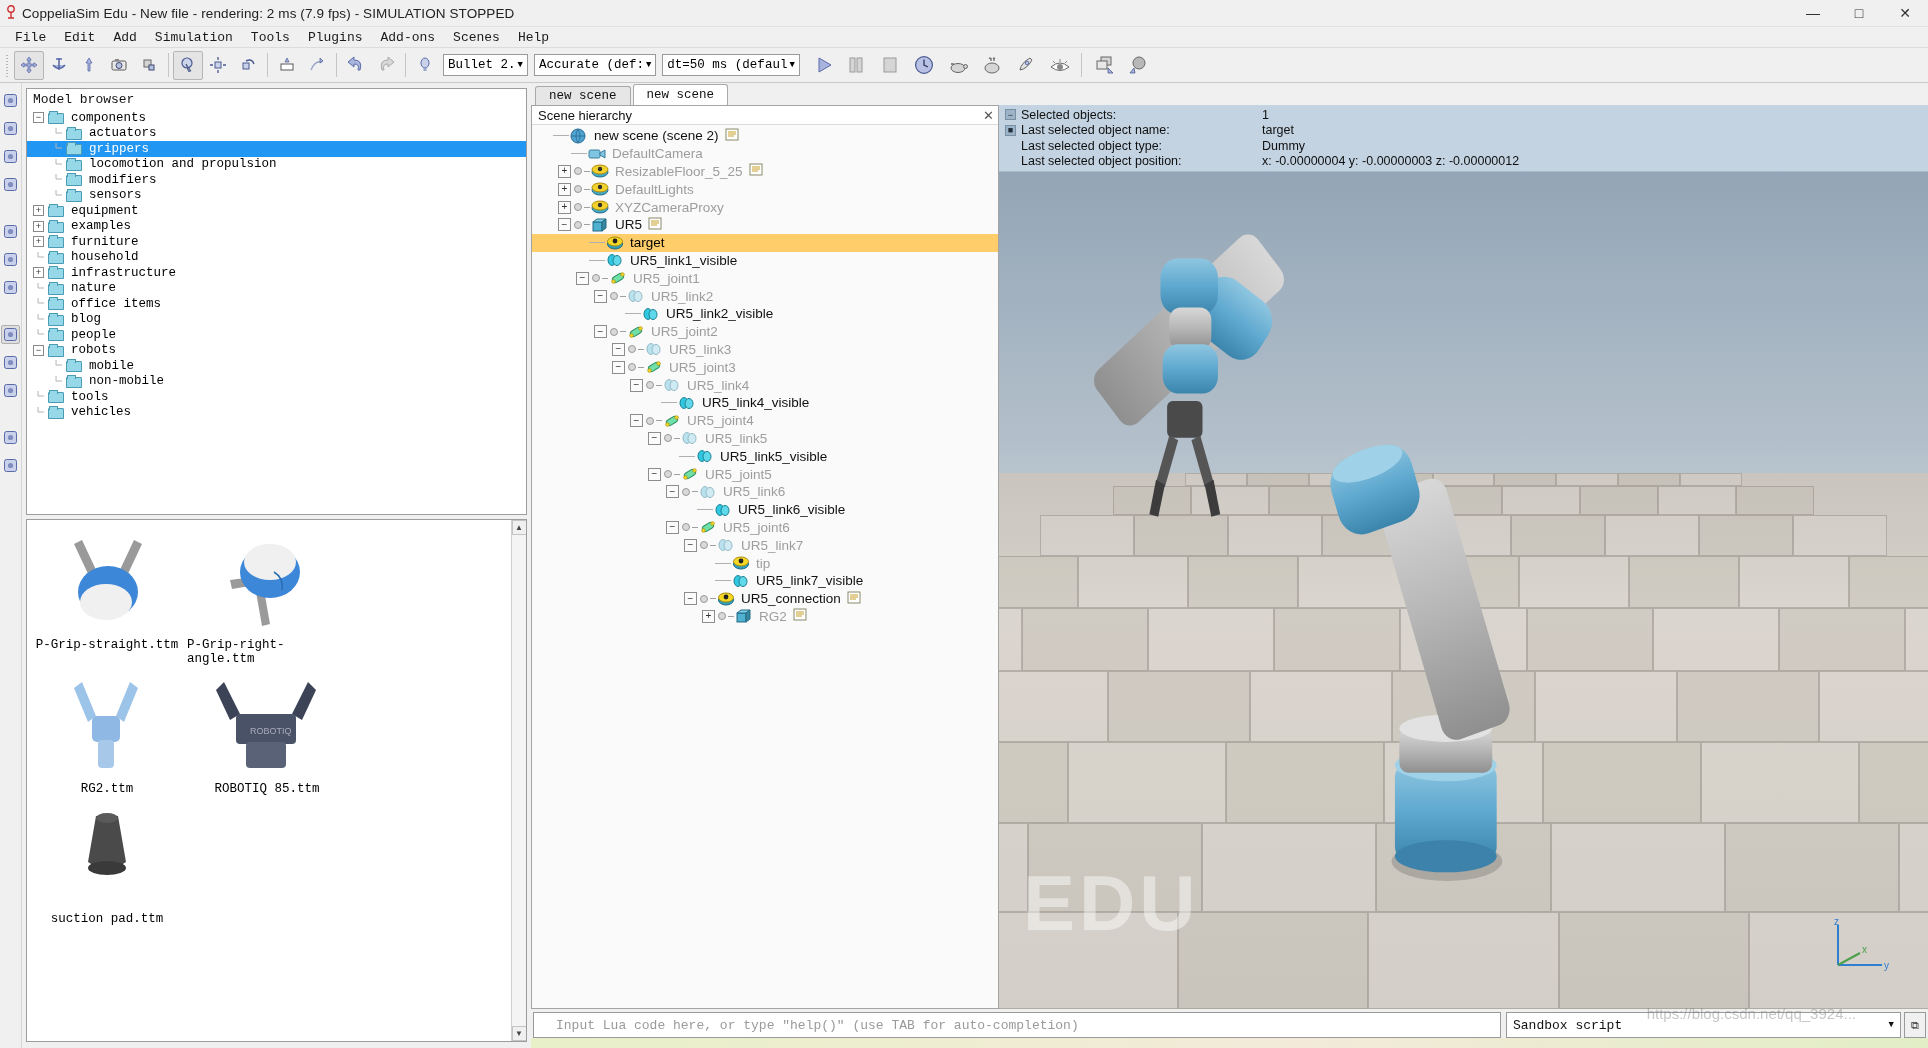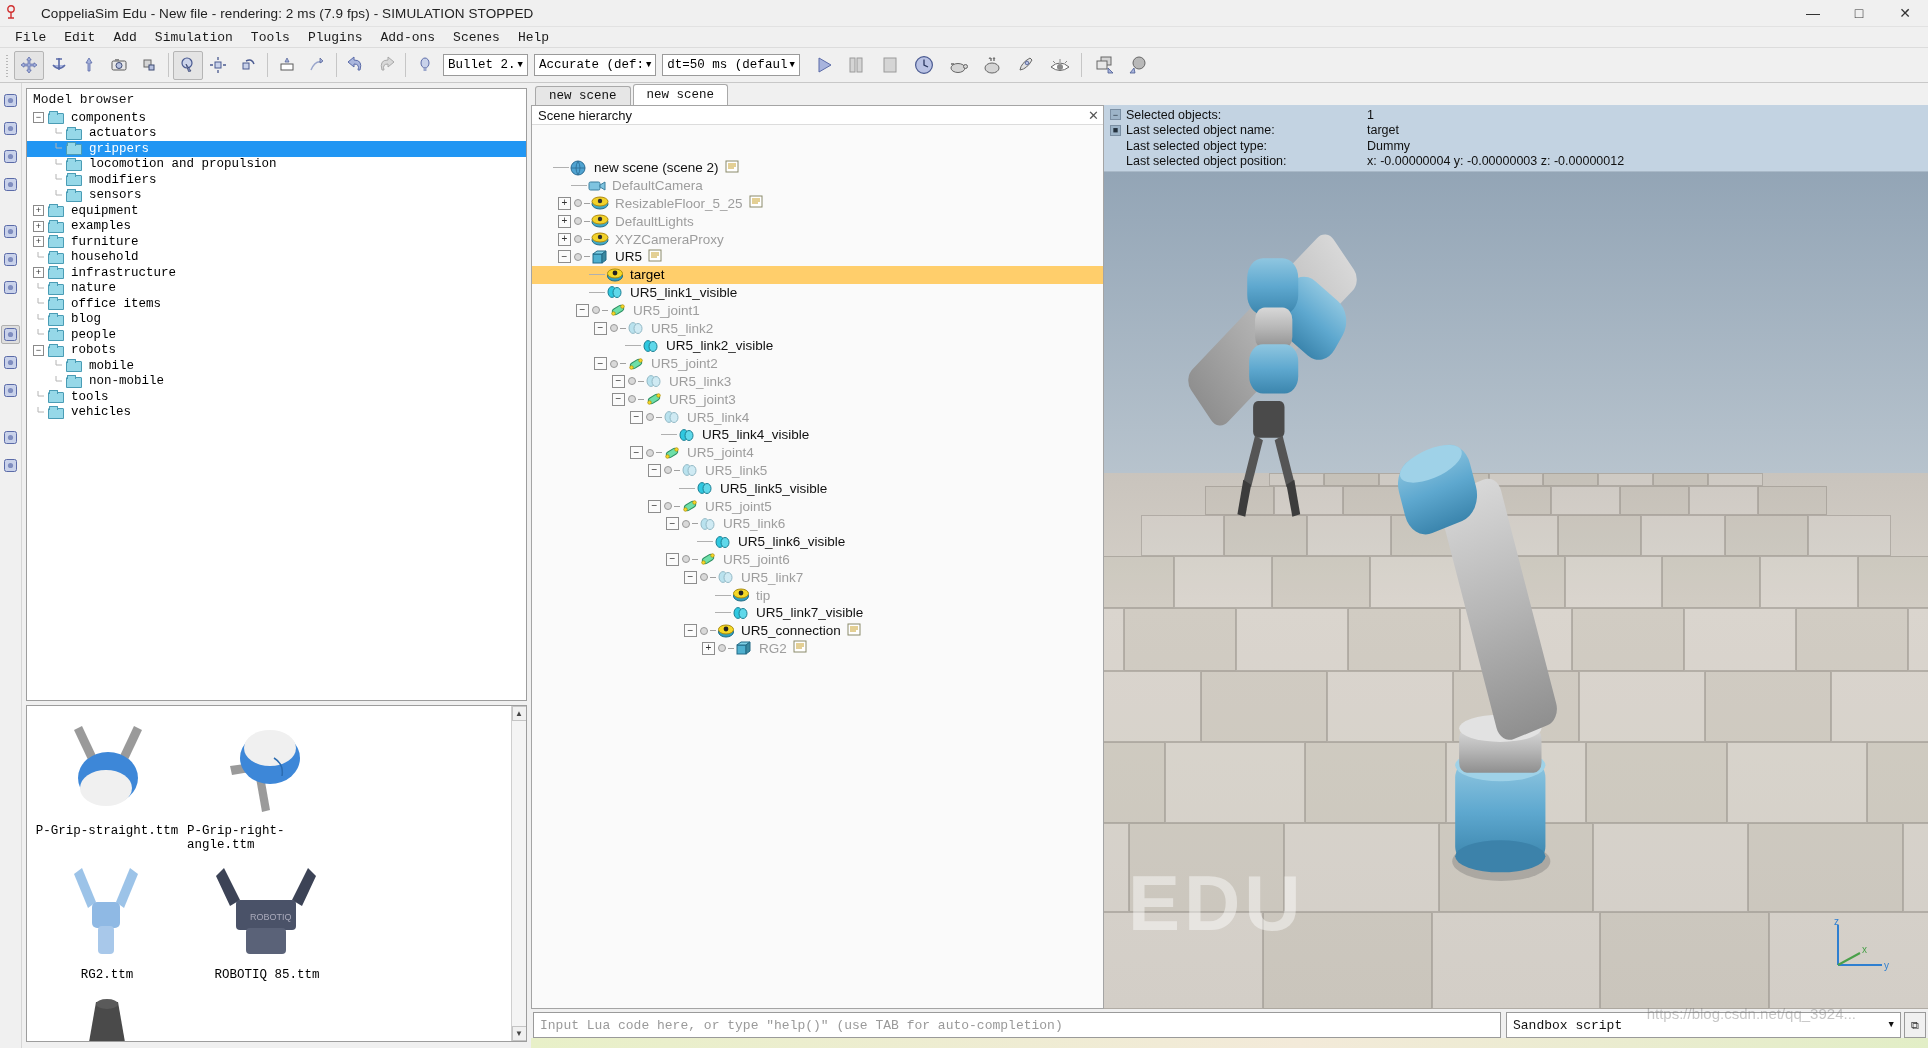--- a/index.html
+++ b/index.html
@@ -9,21 +9,21 @@
     background: #f0f0f0;
     font-family: "Liberation Sans", sans-serif;
     font-size: 13px;
     color: #000;
   }
   .app { position: relative; width: 1928px; height: 1048px; display: flex; flex-direction: column; }
 
   
   .titlebar {
     height: 27px; background: #f0f0f0; display: flex; align-items: center;
-    border-bottom: 1px solid #e2e2e2; flex: none; gap: 19px;
+    border-bottom: 1px solid #e2e2e2; flex: none;
   }
   .titlebar .logo { width: 22px; text-align: center; color: #d03030; font-size: 14px; line-height: 1; }
   .titlebar .ttl { font-size: 13.5px; color: #222; letter-spacing: .1px; }
   .titlebar .wbtns { margin-left: auto; display: flex; height: 27px; }
   .titlebar .wbtn {
     width: 46px; height: 27px; display: flex; align-items: center; justify-content: center;
     font-size: 14px; color: #333;
   }
 
   
@@ -67,21 +67,21 @@
     width: 22px; background: #f0f0f0; border-right: 1px solid #d6d6d6;
     display: flex; flex-direction: column; align-items: center; padding-top: 8px; gap: 9px; flex: none;
   }
   .rail .ric { width: 19px; height: 19px; display:flex; align-items:center; justify-content:center; }
   .rail .ric.sel { background: #dedede; border: 1px solid #b0b0b0; border-radius: 2px; }
   .rail .rsp { height: 10px; }
 
   
   .leftcol { width: 509px; display: flex; flex-direction: column; flex: none; background: #f0f0f0; }
 
-  .mb { height: 613px; margin: 5px 4px 0 4px; display: flex; flex-direction: column; border: 1px solid #9d9d9d; background: #fff; }
+  .mb { height: 427px; margin: 5px 4px 0 4px; display: flex; flex-direction: column; border: 1px solid #9d9d9d; background: #fff; }
   .mb-title {
     height: 20px; background: #fff; display: flex; align-items: center; padding-left: 6px;
     font-family: "Liberation Mono", monospace; font-size: 13px; color: #111;
   }
   .mb-tree { flex: 1; overflow: hidden; background: #fff; padding-top: 1px; position: relative; }
   .trow { height: 15.5px; display: flex; align-items: center; white-space: nowrap; position: relative; }
   .trow .lbl {
     font-family: "Liberation Mono", monospace; font-size: 12.5px; color: #000; padding: 0 3px;
   }
   .trow.sel { background: #2196f3; }
@@ -121,22 +121,22 @@
     height: 19px; padding: 0 13px; display: flex; align-items: center;
     font-family: "Liberation Mono", monospace; font-size: 12.5px;
     background: #e6e6e6; border: 1px solid #a9a9a9; border-bottom: none;
     border-radius: 3px 3px 0 0; margin-right: 2px; color: #111;
   }
   .stab.active { background: #fff; height: 21px; }
 
   .midrow { flex: 1; display: flex; min-height: 0; }
 
   
-  .hier { width: 573px; display: flex; flex-direction: column; flex: none;
-          border: 1px solid #a4a4a4; background: #fafafa; gap: 32px; }
+  .hier { width: 468px; display: flex; flex-direction: column; flex: none;
+          border: 1px solid #a4a4a4; background: #fafafa; }
   .hier-hd { height: 19px; display: flex; align-items: center; background: #fff;
              border-bottom: 1px solid #dcdcdc; padding-left: 6px; }
   .hier-hd .t { font-size: 13px; color: #111; }
   .hier-hd .x { margin-left: auto; width: 19px; text-align: center; color: #555; font-size: 13px; }
   .hier-body { flex: 1; overflow: hidden; background: #fafafa; position: relative; padding-top: 2px; }
   .hrow { height: 17.8px; display: flex; align-items: center; white-space: nowrap; position: relative; }
   .hrow .hl { font-size: 13.5px; color: #111; padding-left: 3px; }
   .hrow.dim .hl { color: #9d9d9d; }
   .hrow.selected { background: #ffce6b; }
   .hrow.selected .hl { color: #000; }
@@ -167,21 +167,21 @@
   .edu { position: absolute; left: 24px; bottom: 60px; font-size: 78px; font-weight: bold;
          color: rgba(255,255,255,.45); letter-spacing: 4px; font-family: "Liberation Sans", sans-serif; }
   .axis { position: absolute; right: 38px; bottom: 34px; width: 60px; height: 56px; }
 
   
   .console { height: 62px; margin: 2px 2px 0 2px; border: 1px solid #a4a4a4; background: #fff;
              font-family: "Liberation Mono", monospace; font-size: 12.5px; padding: 2px 4px; flex: none; }
   .console div { line-height: 15px; }
   .inputrow { height: 26px; display: flex; align-items: stretch; margin: 3px 2px 0 2px; flex: none; }
   .luainput { flex: 1; border: 1px solid #9a9a9a; background: #fff; display: flex; align-items: center;
-              padding-left: 6px; font-family: "Liberation Mono", monospace; font-size: 13px; color: #9a9a9a; }
+              padding-left: 22px; font-family: "Liberation Mono", monospace; font-size: 13px; color: #9a9a9a; }
   .sbcombo { width: 395px; margin-left: 5px; border: 1px solid #9a9a9a; background: #fff;
              display: flex; align-items: center; padding-left: 6px;
              font-family: "Liberation Mono", monospace; font-size: 13px; color: #111; position: relative; }
   .sbcombo .car { margin-left: auto; margin-right: 6px; font-size: 9px; }
   .sbx { width: 22px; margin-left: 3px; border: 1px solid #9a9a9a; background: #f0f0f0;
          display: flex; align-items: center; justify-content: center; font-size: 11px; color: #333; }
   .statusstrip { height: 10px; background: linear-gradient(to right, #e8f0c8, #f3ead9 55%, #e2eec6); flex: none; }
   .wm { position: absolute; right: 72px; bottom: 26px; font-size: 15px; color: rgba(120,120,120,.42);
         font-family: "Liberation Sans", sans-serif; pointer-events: none; }
 </style>

